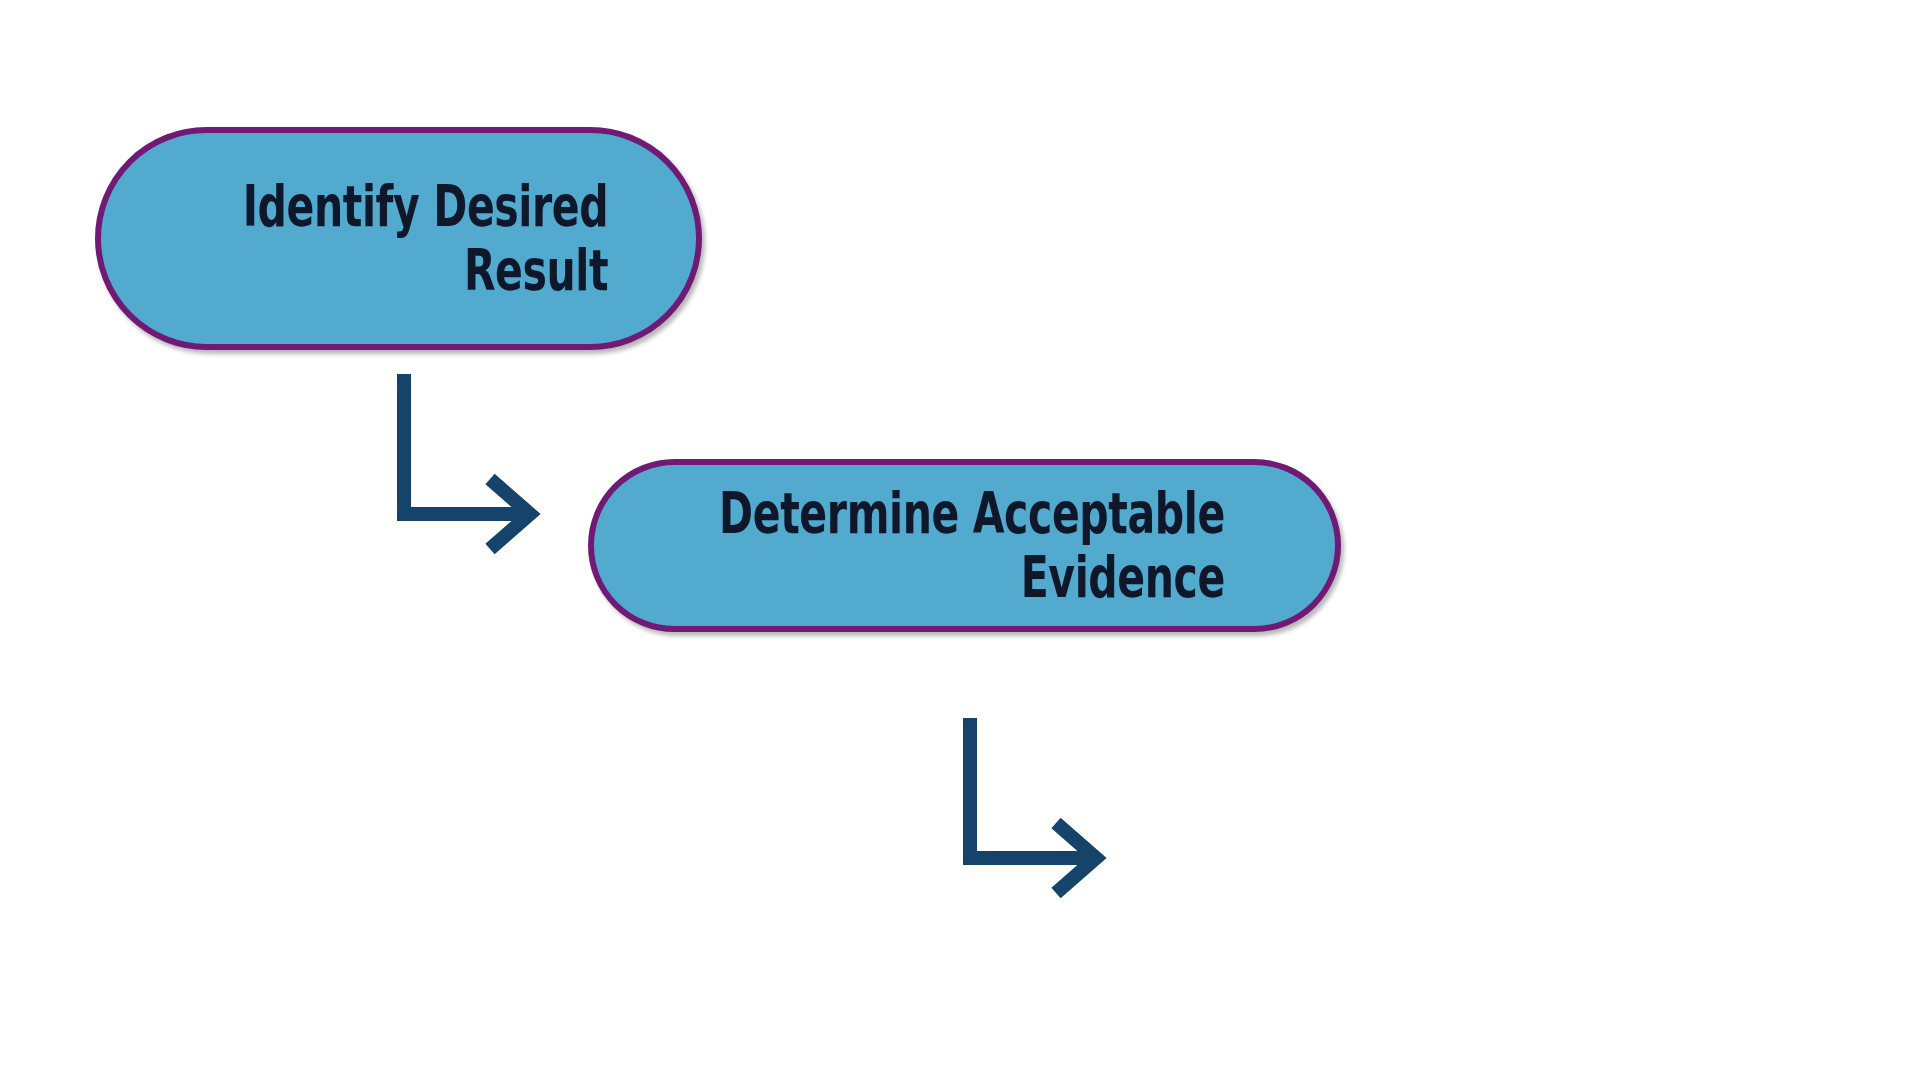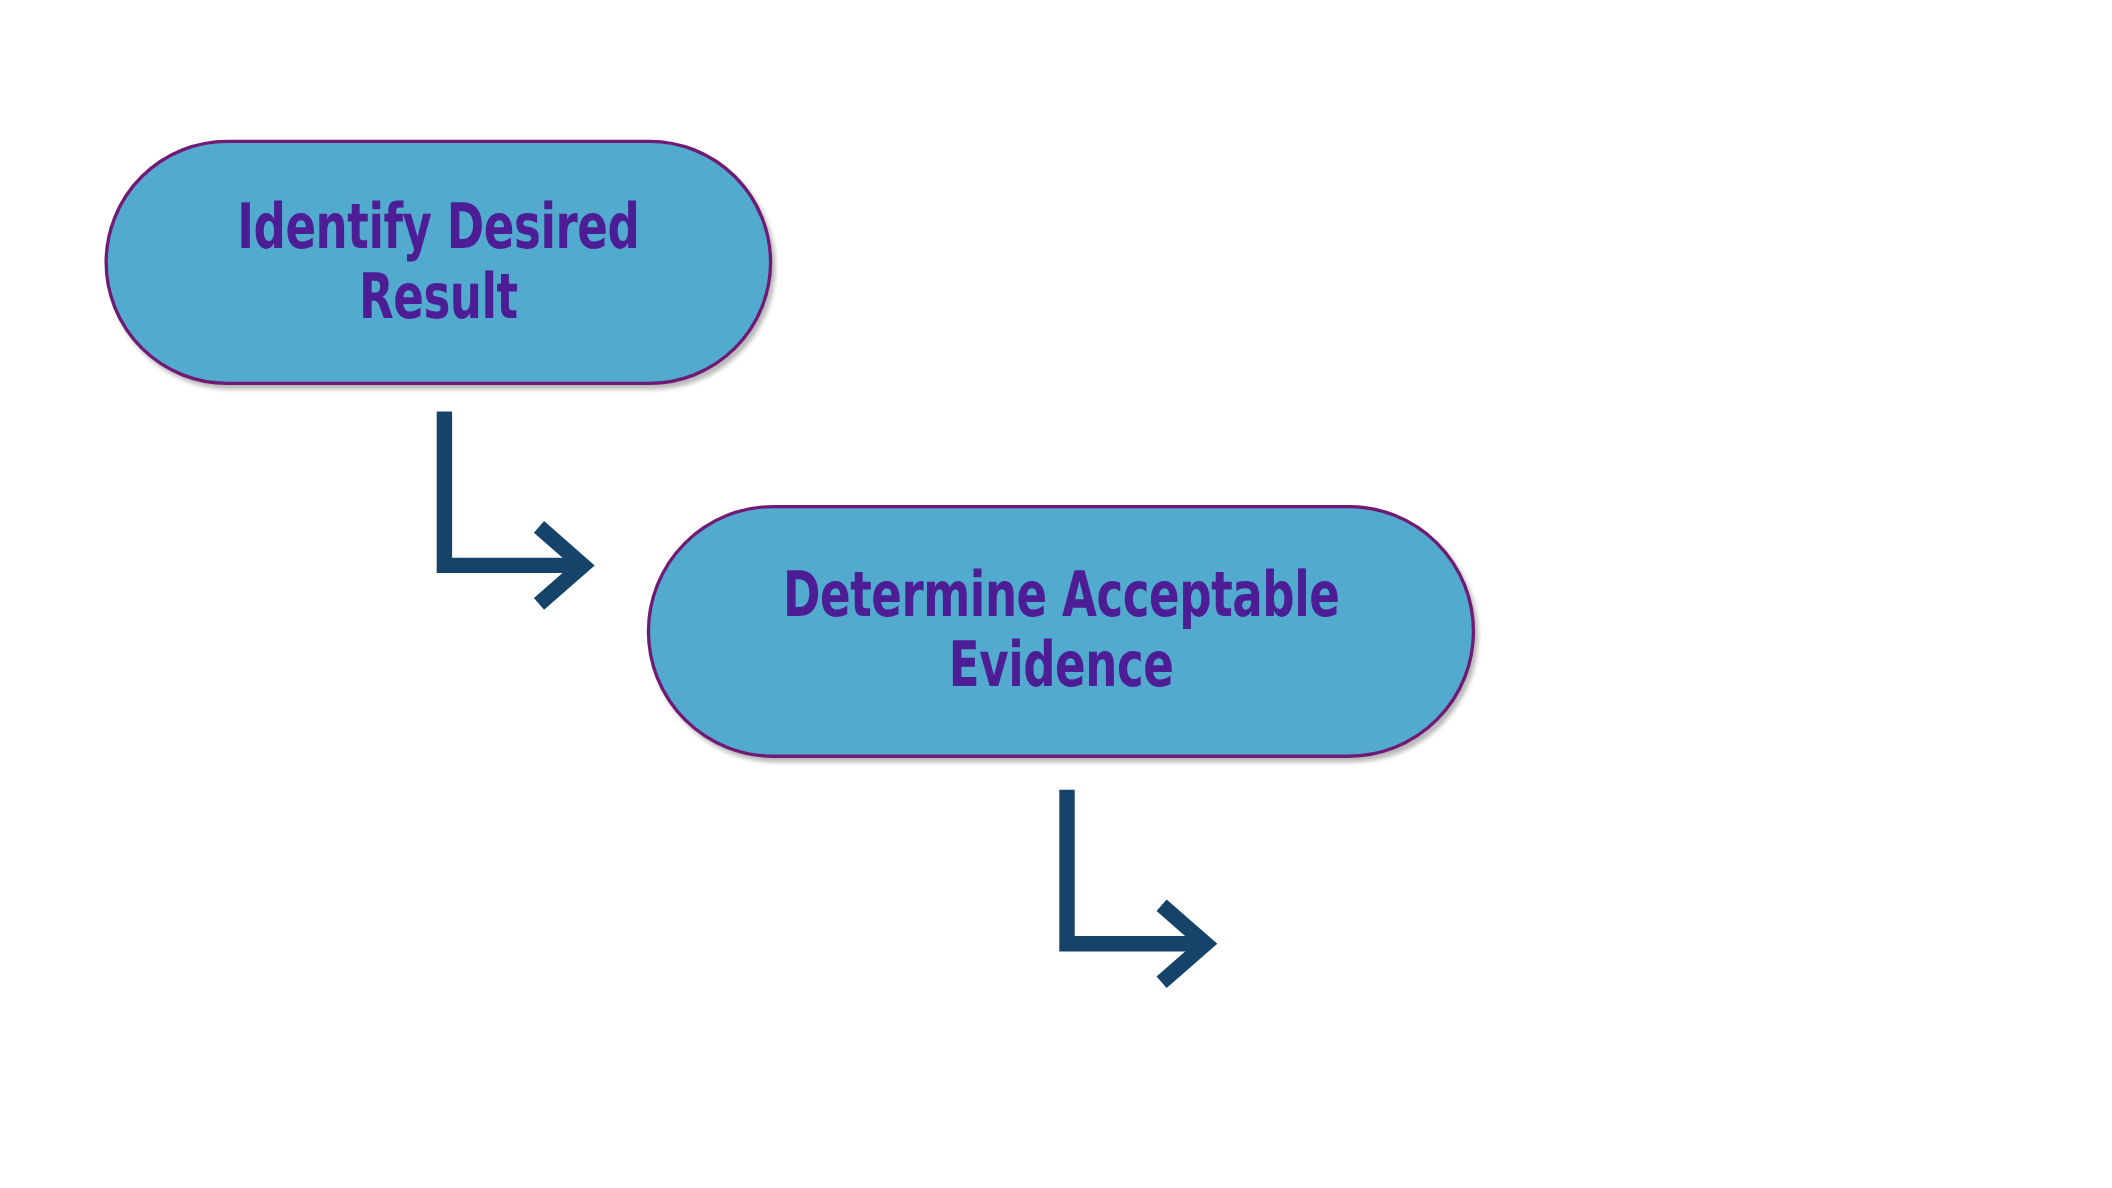--- a/index.html
+++ b/index.html
@@ -22,26 +22,26 @@
     background: #ffffff;
   }
 
   
   .node {
     position: absolute;
     box-sizing: border-box;
     display: flex;
     align-items: center;
     justify-content: center;
-    text-align: center;
+    text-align: right;
     background: #52AACE;
-    border: 3px solid #701a75;
+    border: 6px solid #701a75;
     border-radius: 9999px;
     box-shadow: 3px 4px 4px rgba(0, 0, 0, 0.28);
-    color: #4c1d95;
+    color: #0f172a;
     font-family: "Liberation Sans Narrow", "DejaVu Sans Condensed", "Liberation Sans", sans-serif;
     font-weight: bold;
     letter-spacing: -0.5px;
     -webkit-font-smoothing: antialiased;
   }
 
   .node-label {
     display: block;
     width: 88%;
     line-height: 1.12;
@@ -55,21 +55,21 @@
     top: 127px;
     width: 607px;
     height: 223px;
     font-size: 57px;
   }
 
   #node-2 {
     left: 588px;
     top: 459px;
     width: 753px;
-    height: 230px;
+    height: 173px;
     font-size: 57px;
   }
 
   #node-3 {
     left: 1114px;
     top: 771px;
     width: 757px;
     height: 198px;
     font-size: 57px;
   }

